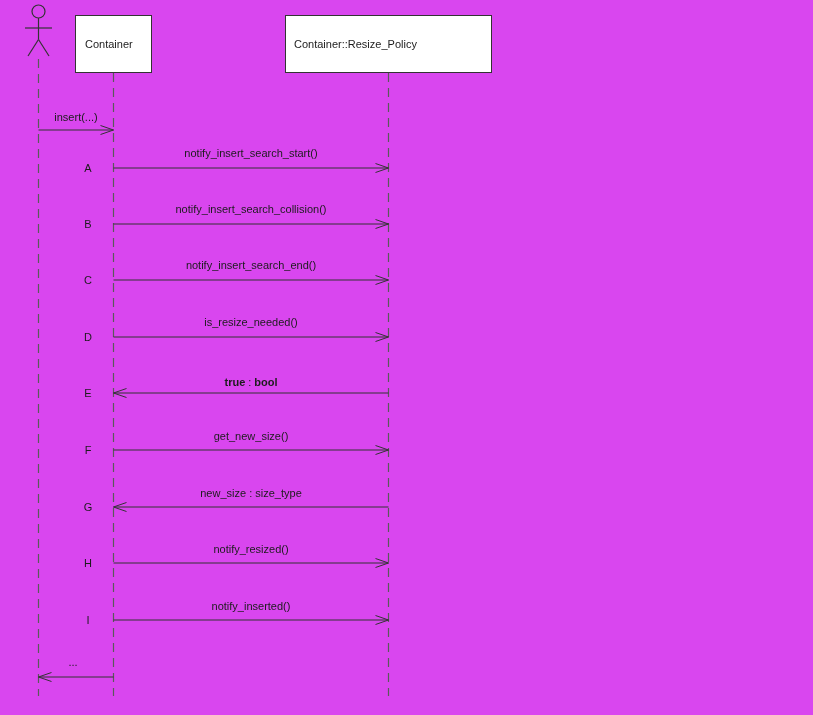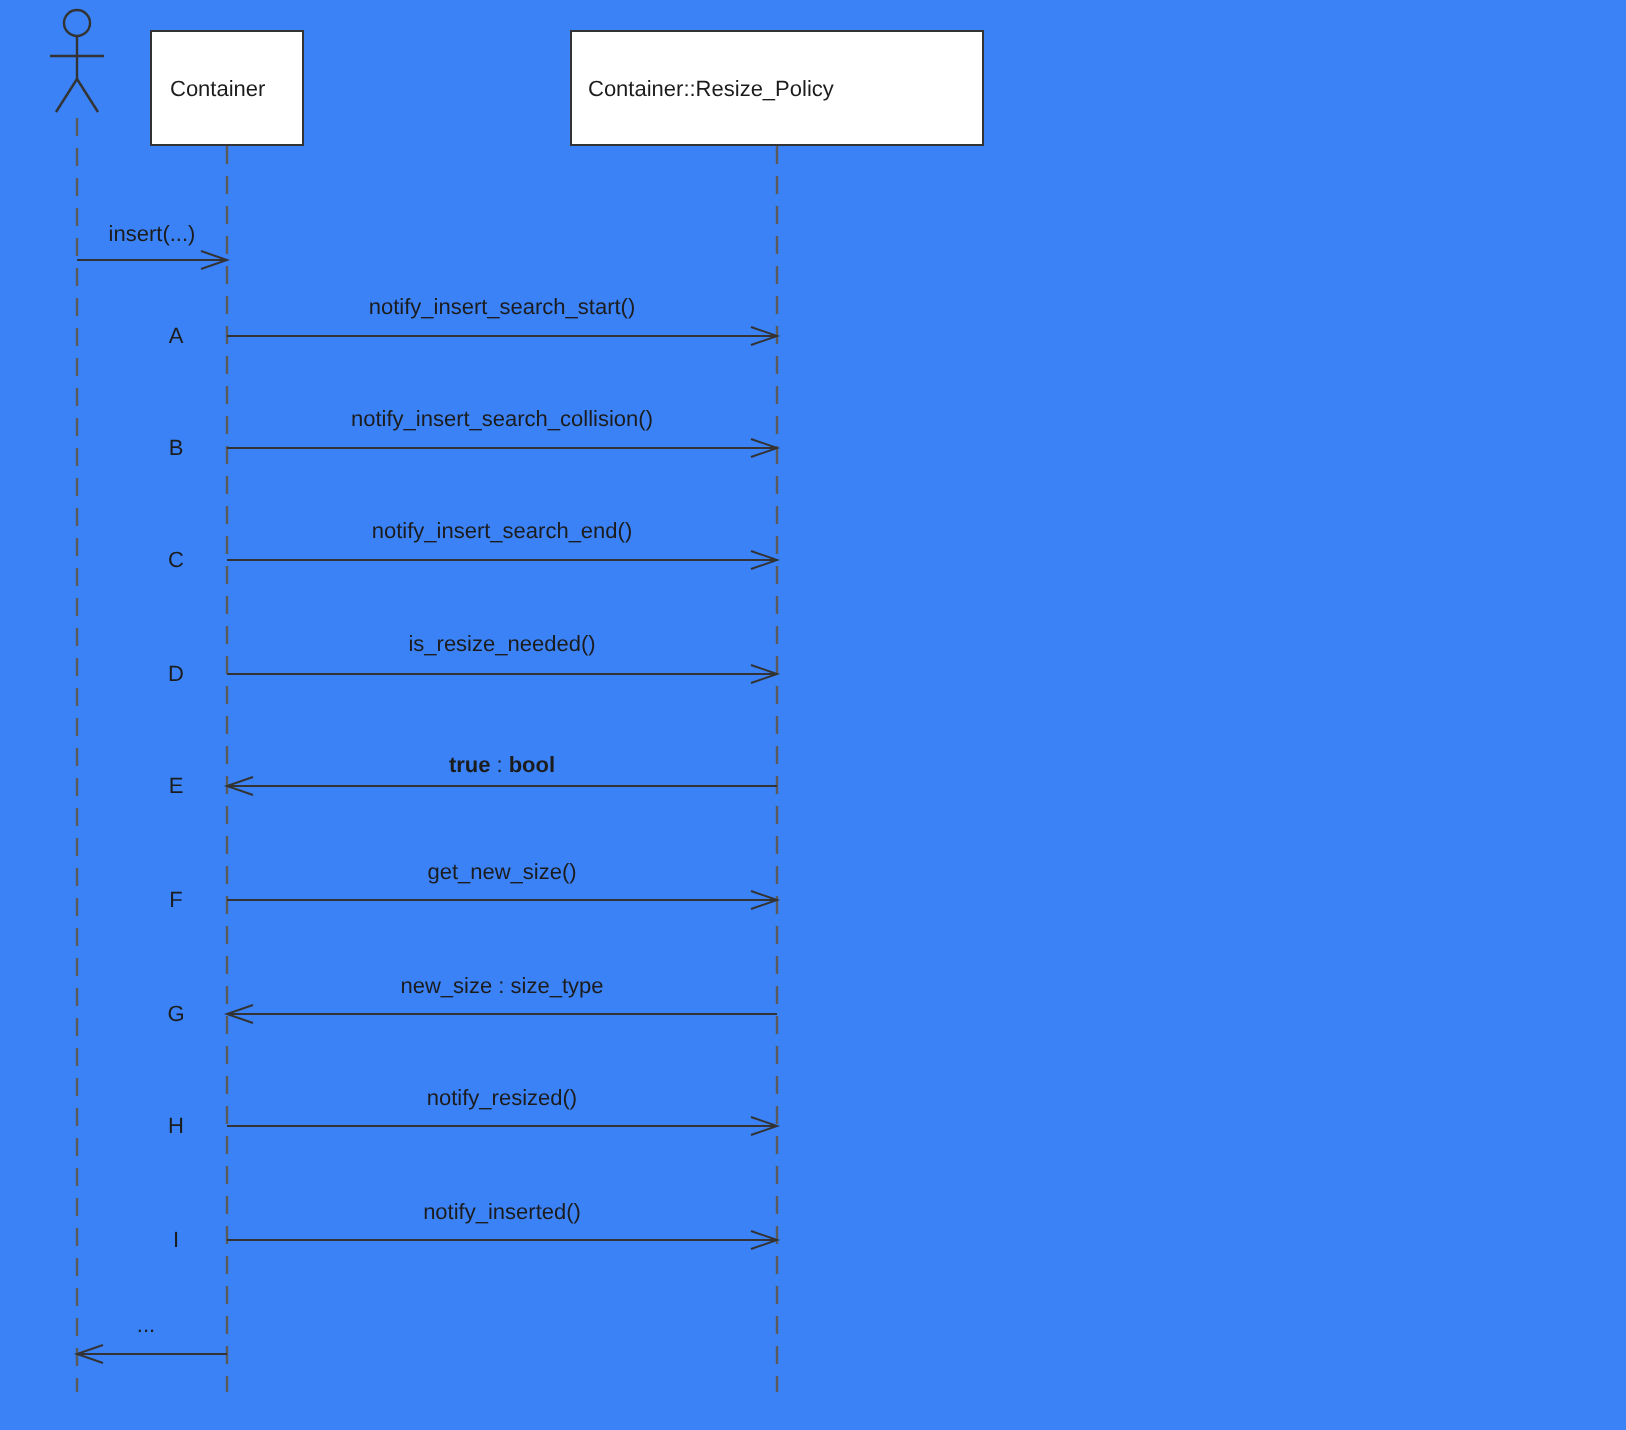--- a/index.html
+++ b/index.html
@@ -1,16 +1,16 @@
 <!DOCTYPE html>
 <html><head>
 <meta charset="utf-8">
 <style>
   html, body { margin: 0; padding: 0; background: #ffffff; }
-  .stage { position: relative; width: 813px; height: 715px; background: #3b82f6; overflow: hidden; }
+  .stage { position: relative; width: 813px; height: 715px; background: #d946ef; overflow: hidden; }
   svg text {
     font-family: "Liberation Sans", sans-serif;
     font-size: 11px;
     fill: #1c1c1c;
   }
   .ln   { stroke: #333333; stroke-width: 1; fill: none; }
   .head { stroke: #333333; stroke-width: 1; fill: none; }
   .lifeline { stroke: #5a5a5a; stroke-width: 1.2; stroke-dasharray: 9 6; fill: none; }
   .box  { fill: #ffffff; stroke: #333333; stroke-width: 1; }
   .actor-shape { stroke: #333333; stroke-width: 1.2; fill: none; }

